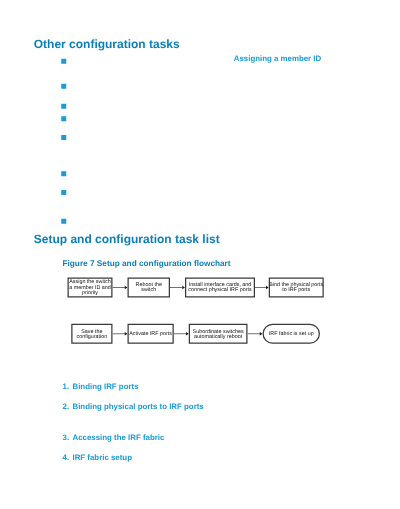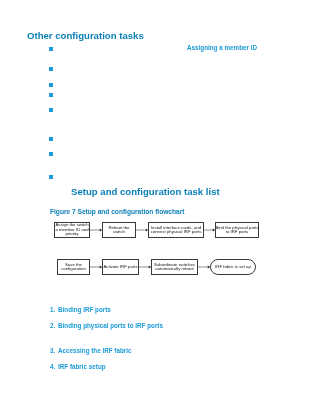--- a/index.html
+++ b/index.html
@@ -8,21 +8,21 @@
     font-family:"Liberation Sans", sans-serif;
     -webkit-font-smoothing:antialiased;
   }
   .page { position:relative; width:300px; height:407px; background:#fff;padding-left:37px; }
 
   .h3 {
     position:absolute; left:27px; font-weight:bold; font-size:9.6px;
     color:#0b7fb8; white-space:nowrap; line-height:11px;
   }
   #head1 { top:30px; }
-  #head2 { top:186px;margin-left:44px; }
+  #head2 { top:186px; }
 
   .bullet-dot { position:absolute; left:49px; width:4px; height:4px; background:#1b9ad6; }
 
   .toplink {
     position:absolute; left:187px; top:44px; font-size:6.3px; font-weight:bold;
     color:#1b9ad6; white-space:nowrap;
   }
 
   .figcap {
     position:absolute; left:50px; top:208px; font-size:6.6px; font-weight:bold;

